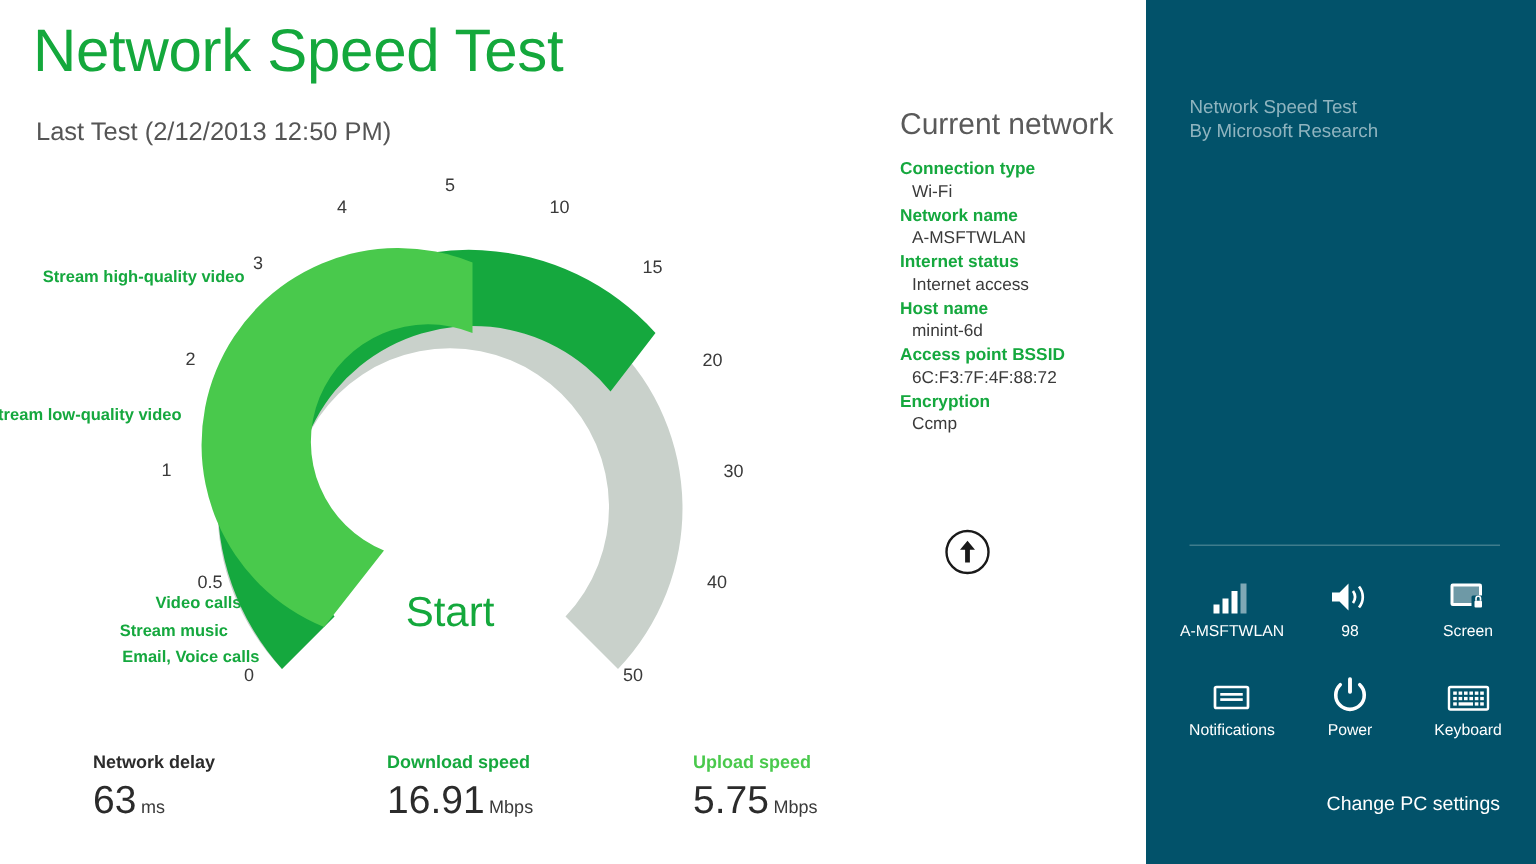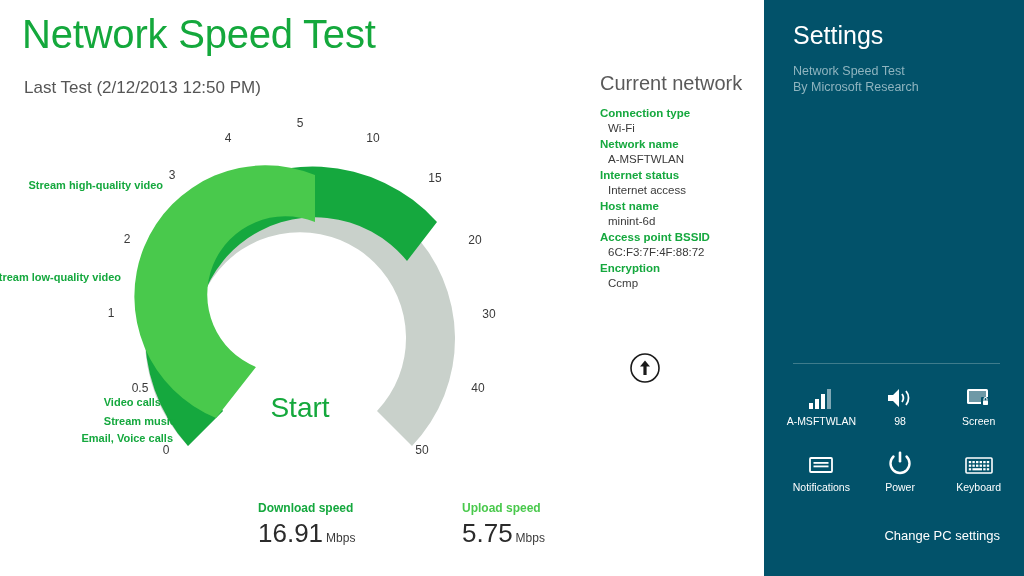--- a/index.html
+++ b/index.html
@@ -283,21 +283,21 @@
     <div class="gauge-tick" style="left:353px; top:28px;">10</div>
     <div class="gauge-tick" style="left:415px; top:68px;">15</div>
     <div class="gauge-tick" style="left:455px; top:130px;">20</div>
     <div class="gauge-tick" style="left:469px; top:204px;">30</div>
     <div class="gauge-tick" style="left:458px; top:278px;">40</div>
     <div class="gauge-tick" style="left:402px; top:340px;">50</div>
 
     <div class="gauge-cat" style="left:143px; top:75px;">Stream high-quality video</div>
     <div class="gauge-cat" style="left:101px; top:167px;">Stream low-quality video</div>
     <div class="gauge-cat" style="left:141px; top:292px;">Video calls</div>
-    <div class="gauge-cat" style="left:156px; top:311px;padding-left:12px;">Stream music</div>
+    <div class="gauge-cat" style="left:132px; top:311px;padding-left:12px;">Stream music</div>
     <div class="gauge-cat" style="left:153px; top:328px;">Email, Voice calls</div>
 
     <div id="start-label">Start</div>
   </div>
 
   <div id="network-panel">
     <div id="network-heading">Current network</div>
 
     <div class="net-row">
       <div class="net-label">Connection type</div>
@@ -326,37 +326,42 @@
   </div>
 
   <div id="share-button">
     <svg width="32" height="32" viewBox="0 0 32 32">
       <circle cx="16" cy="16" r="14" fill="none" stroke="#1a1a1a" stroke-width="1.6"></circle>
       <path d="M 16 8.5 L 21 14.5 L 17.6 14.5 L 17.6 23 L 14.4 23 L 14.4 14.5 L 11 14.5 Z" fill="#1a1a1a"></path>
     </svg>
   </div>
 
   <div id="stats">
+    <div class="stat" id="stat-delay">
+      <div class="stat-label">Network delay</div>
+      <div class="stat-valrow">
+        <span class="stat-value">63</span><span class="stat-unit">ms</span>
+      </div>
+    </div>
     <div class="stat" id="stat-download">
       <div class="stat-label">Download speed</div>
       <div class="stat-valrow">
         <span class="stat-value">16.91</span><span class="stat-unit">Mbps</span>
       </div>
     </div>
     <div class="stat" id="stat-upload">
       <div class="stat-label">Upload speed</div>
       <div class="stat-valrow">
         <span class="stat-value">5.75</span><span class="stat-unit">Mbps</span>
       </div>
     </div>
   </div>
 </div>
 
 <div id="settings-panel">
-  <div id="settings-title">Settings</div>
 
   <div id="settings-app">
     <div>Network Speed Test</div>
     <div>By Microsoft Research</div>
   </div>
 
 
   <div id="settings-divider"></div>
 
   <div id="charms-grid">

